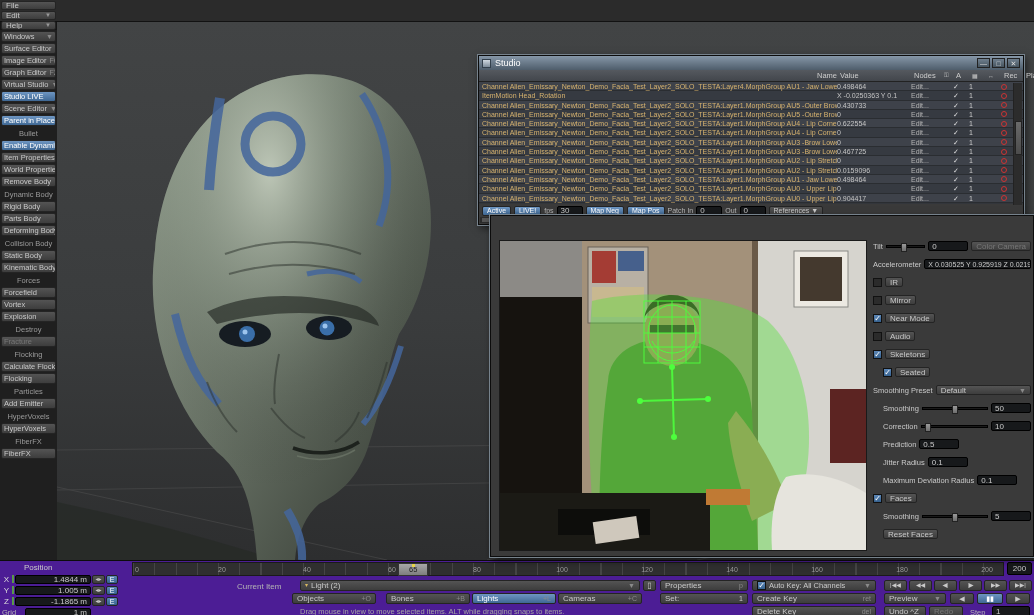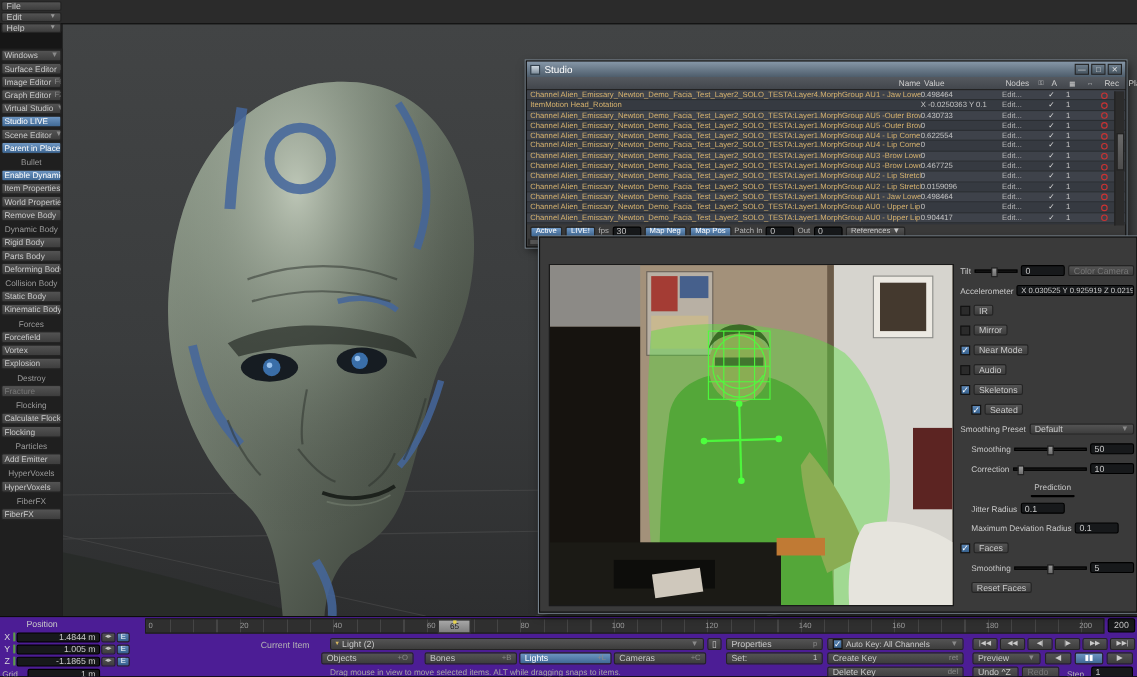--- a/index.html
+++ b/index.html
@@ -27,21 +27,21 @@
   .tab { height:10px; padding:0 9px; font-size:8px; line-height:10px; color:#b5b5b5;
          background:#3e3e3e; clip-path:polygon(5px 0, calc(100% - 5px) 0, 100% 100%, 0 100%); }
   .tab.active { background:#5e8cc0; color:#fff; }
   #row2 { position:absolute; left:60px; top:11px; height:10px; display:flex; gap:2px; }
   #toolstrip { position:absolute; left:250px; top:11px; width:690px; height:10px; background:#303030; border:1px solid #1e1e1e; }
   #modelerbtn { position:absolute; right:24px; top:0; width:66px; height:9px; }
   #viewicons { position:absolute; right:2px; top:11px; display:flex; gap:1px; }
   .viewicon { width:13px; height:10px; font-size:7px; justify-content:center; }
 
   
-  #sidebar { position:absolute; left:0; top:30px; width:57px; height:530px; background:#1f1f1f; z-index:4;margin-top:14px; }
+  #sidebar { position:absolute; left:0; top:30px; width:57px; height:530px; background:#1f1f1f; z-index:4; }
   .side-item { position:relative; margin:1px 1px 0 1px; height:11px; font-size:7.5px; padding:0 2px; }
   .side-hdr { height:10px; margin-top:3px; font-size:7.5px; color:#9a9a9a; text-align:center; line-height:10px; }
 
   
   #viewport { position:absolute; left:57px; top:22px; width:977px; height:538px;
               background:linear-gradient(#424445 0%, #3a3c3d 55%, #2d2e2f 100%); z-index:1; }
 
   
   .window { position:absolute; background:#3a3a3a; border:1px solid #0c0c0c; box-shadow:0 0 0 1px #76828c, 2px 3px 8px rgba(0,0,0,.6); }
   .titlebar { height:14px; background:linear-gradient(#8697a8,#4e5d6b); display:flex; align-items:center;
@@ -629,21 +629,21 @@
           </div>
           <div class="box kbox">50</div>
         </div>
         <div class="krow" style="top: 184px; padding-left: 10px;">
           <span class="klabel">Correction</span>
           <div class="ktrack">
             <div class="khandle" style="left: calc(10% - 3px);"></div>
           </div>
           <div class="box kbox">10</div>
         </div>
-        <div class="krow" style="top: 202px; padding-left: 10px; flex-direction: column;">
+        <div class="krow" style="top: 202px; padding-left: 10px;">
           <span class="klabel">Prediction</span>
           <div class="box kbox">0.5</div>
         </div>
         <div class="krow" style="top: 220px; padding-left: 10px;">
           <span class="klabel">Jitter Radius</span>
           <div class="box kbox">0.1</div>
         </div>
         <div class="krow" style="top: 238px; padding-left: 10px;">
           <span class="klabel">Maximum Deviation Radius</span>
           <div class="box kbox">0.1</div>

